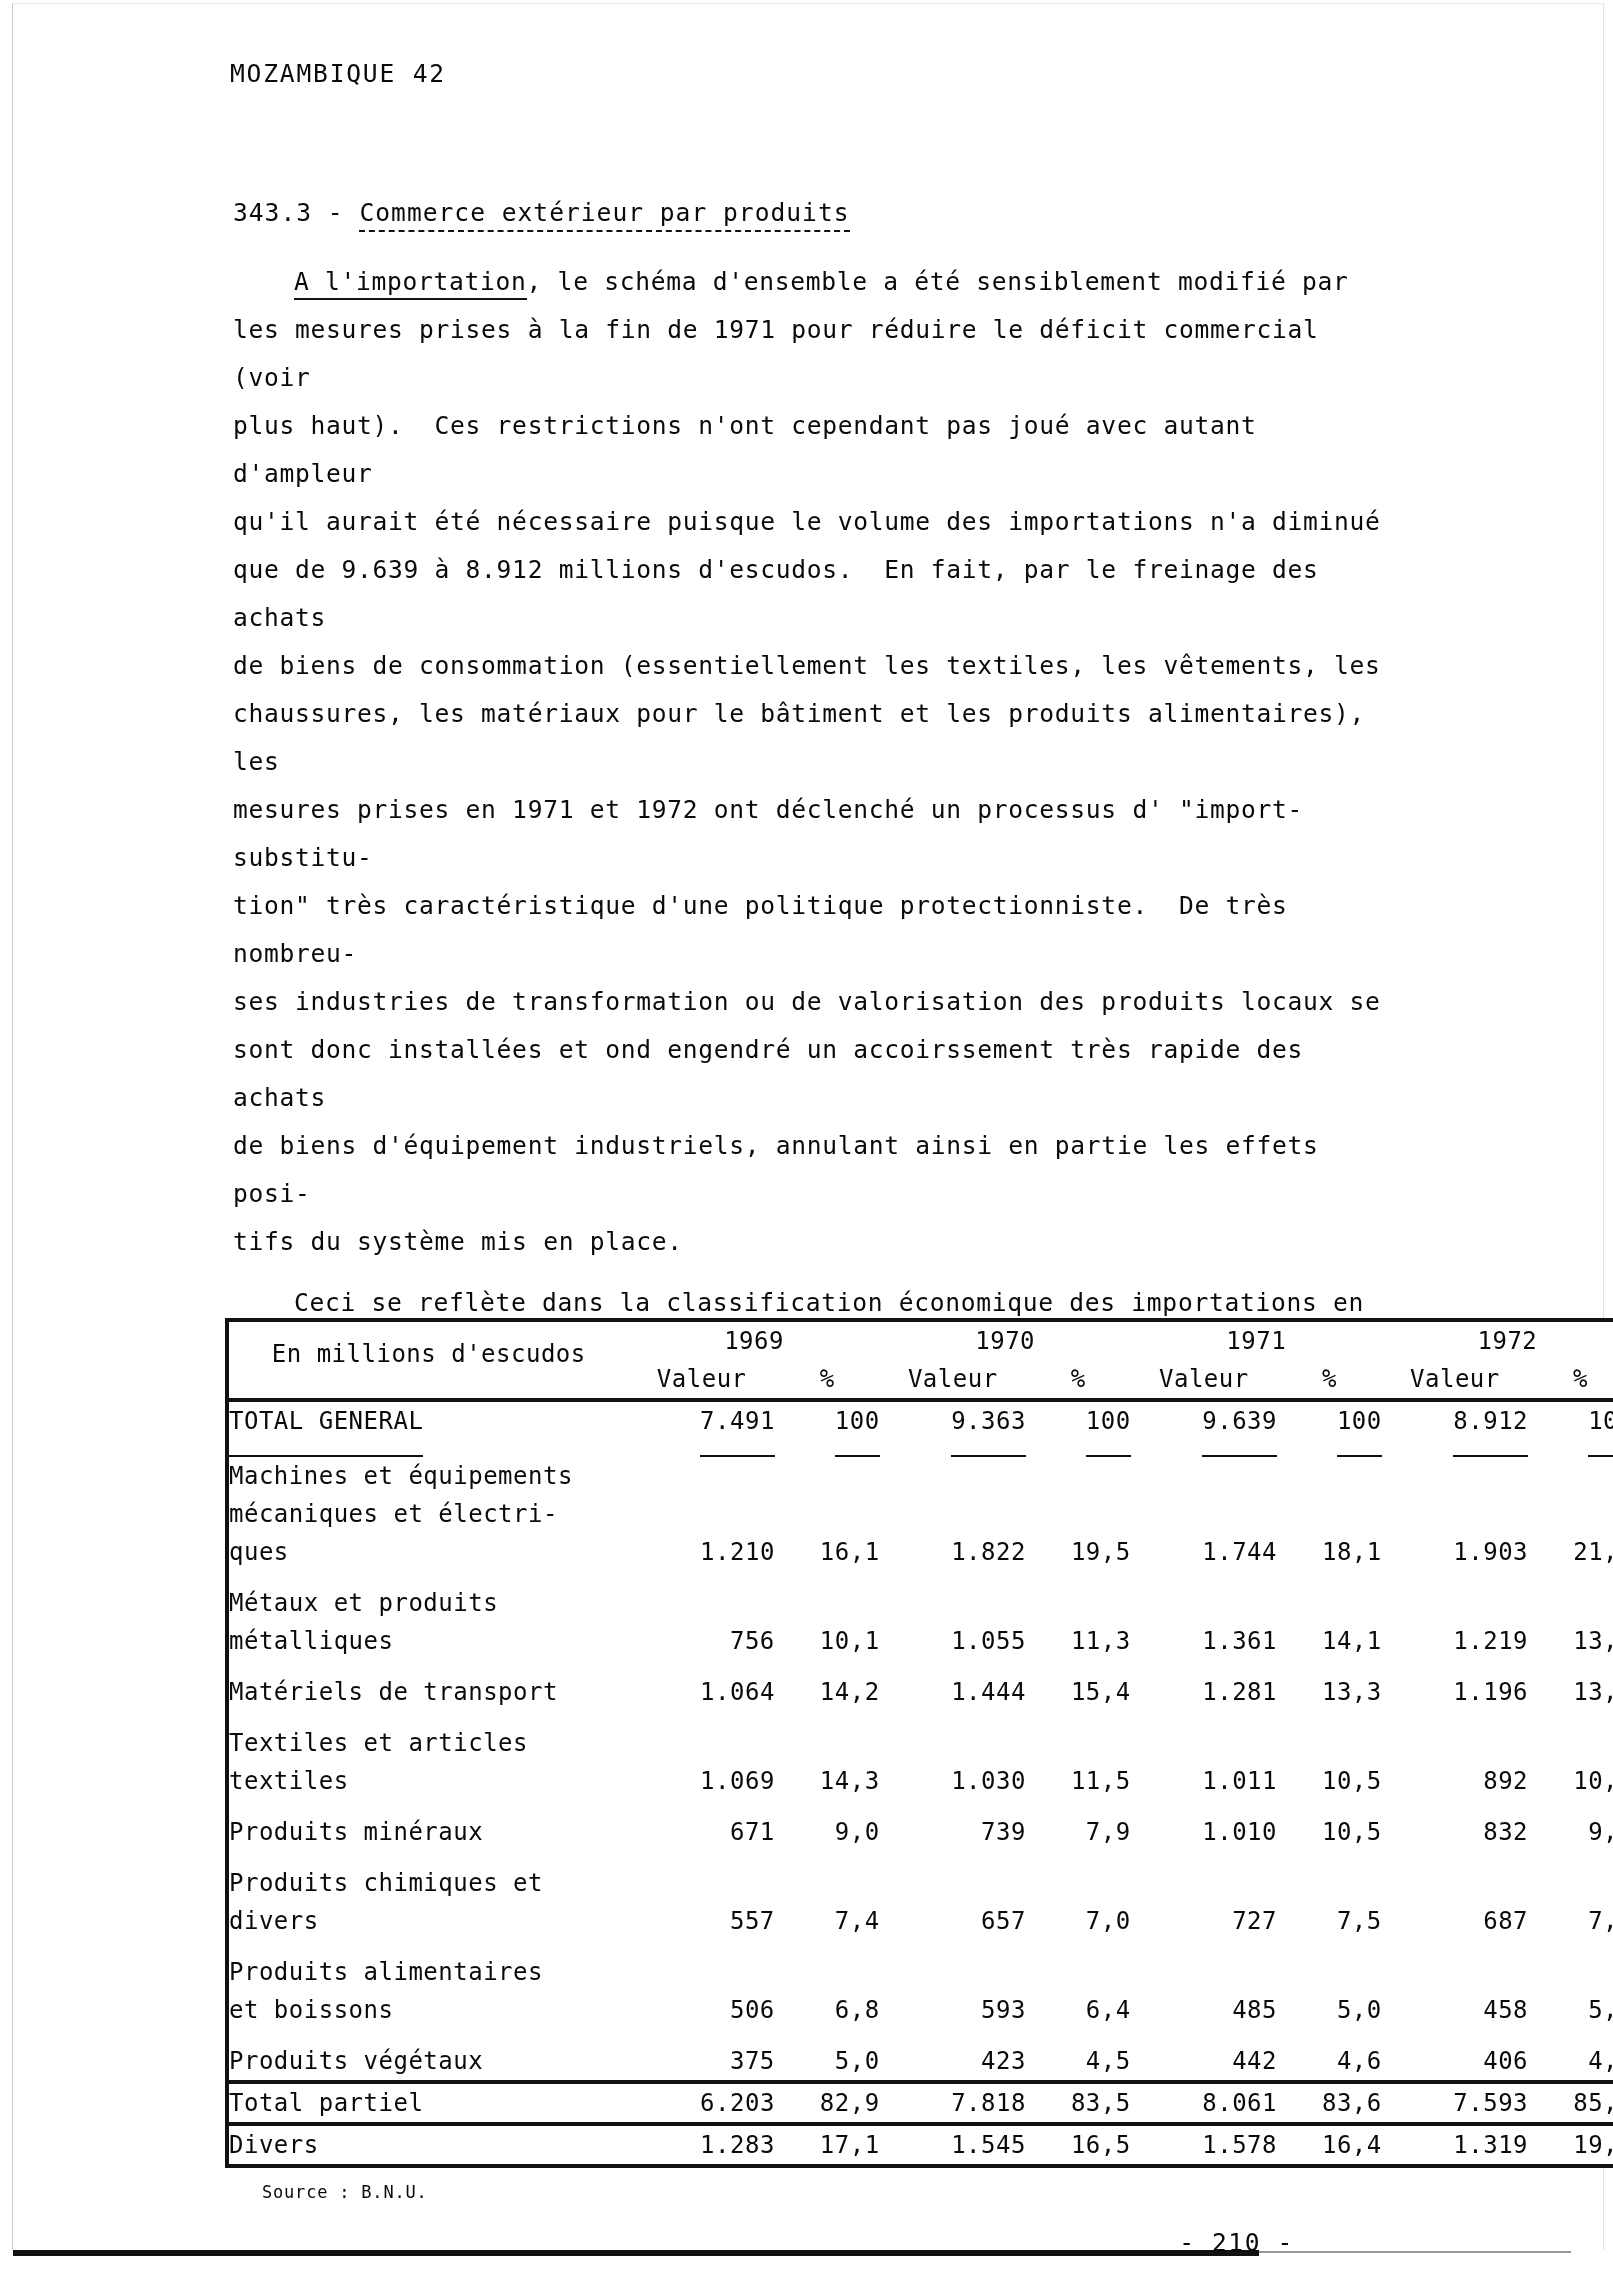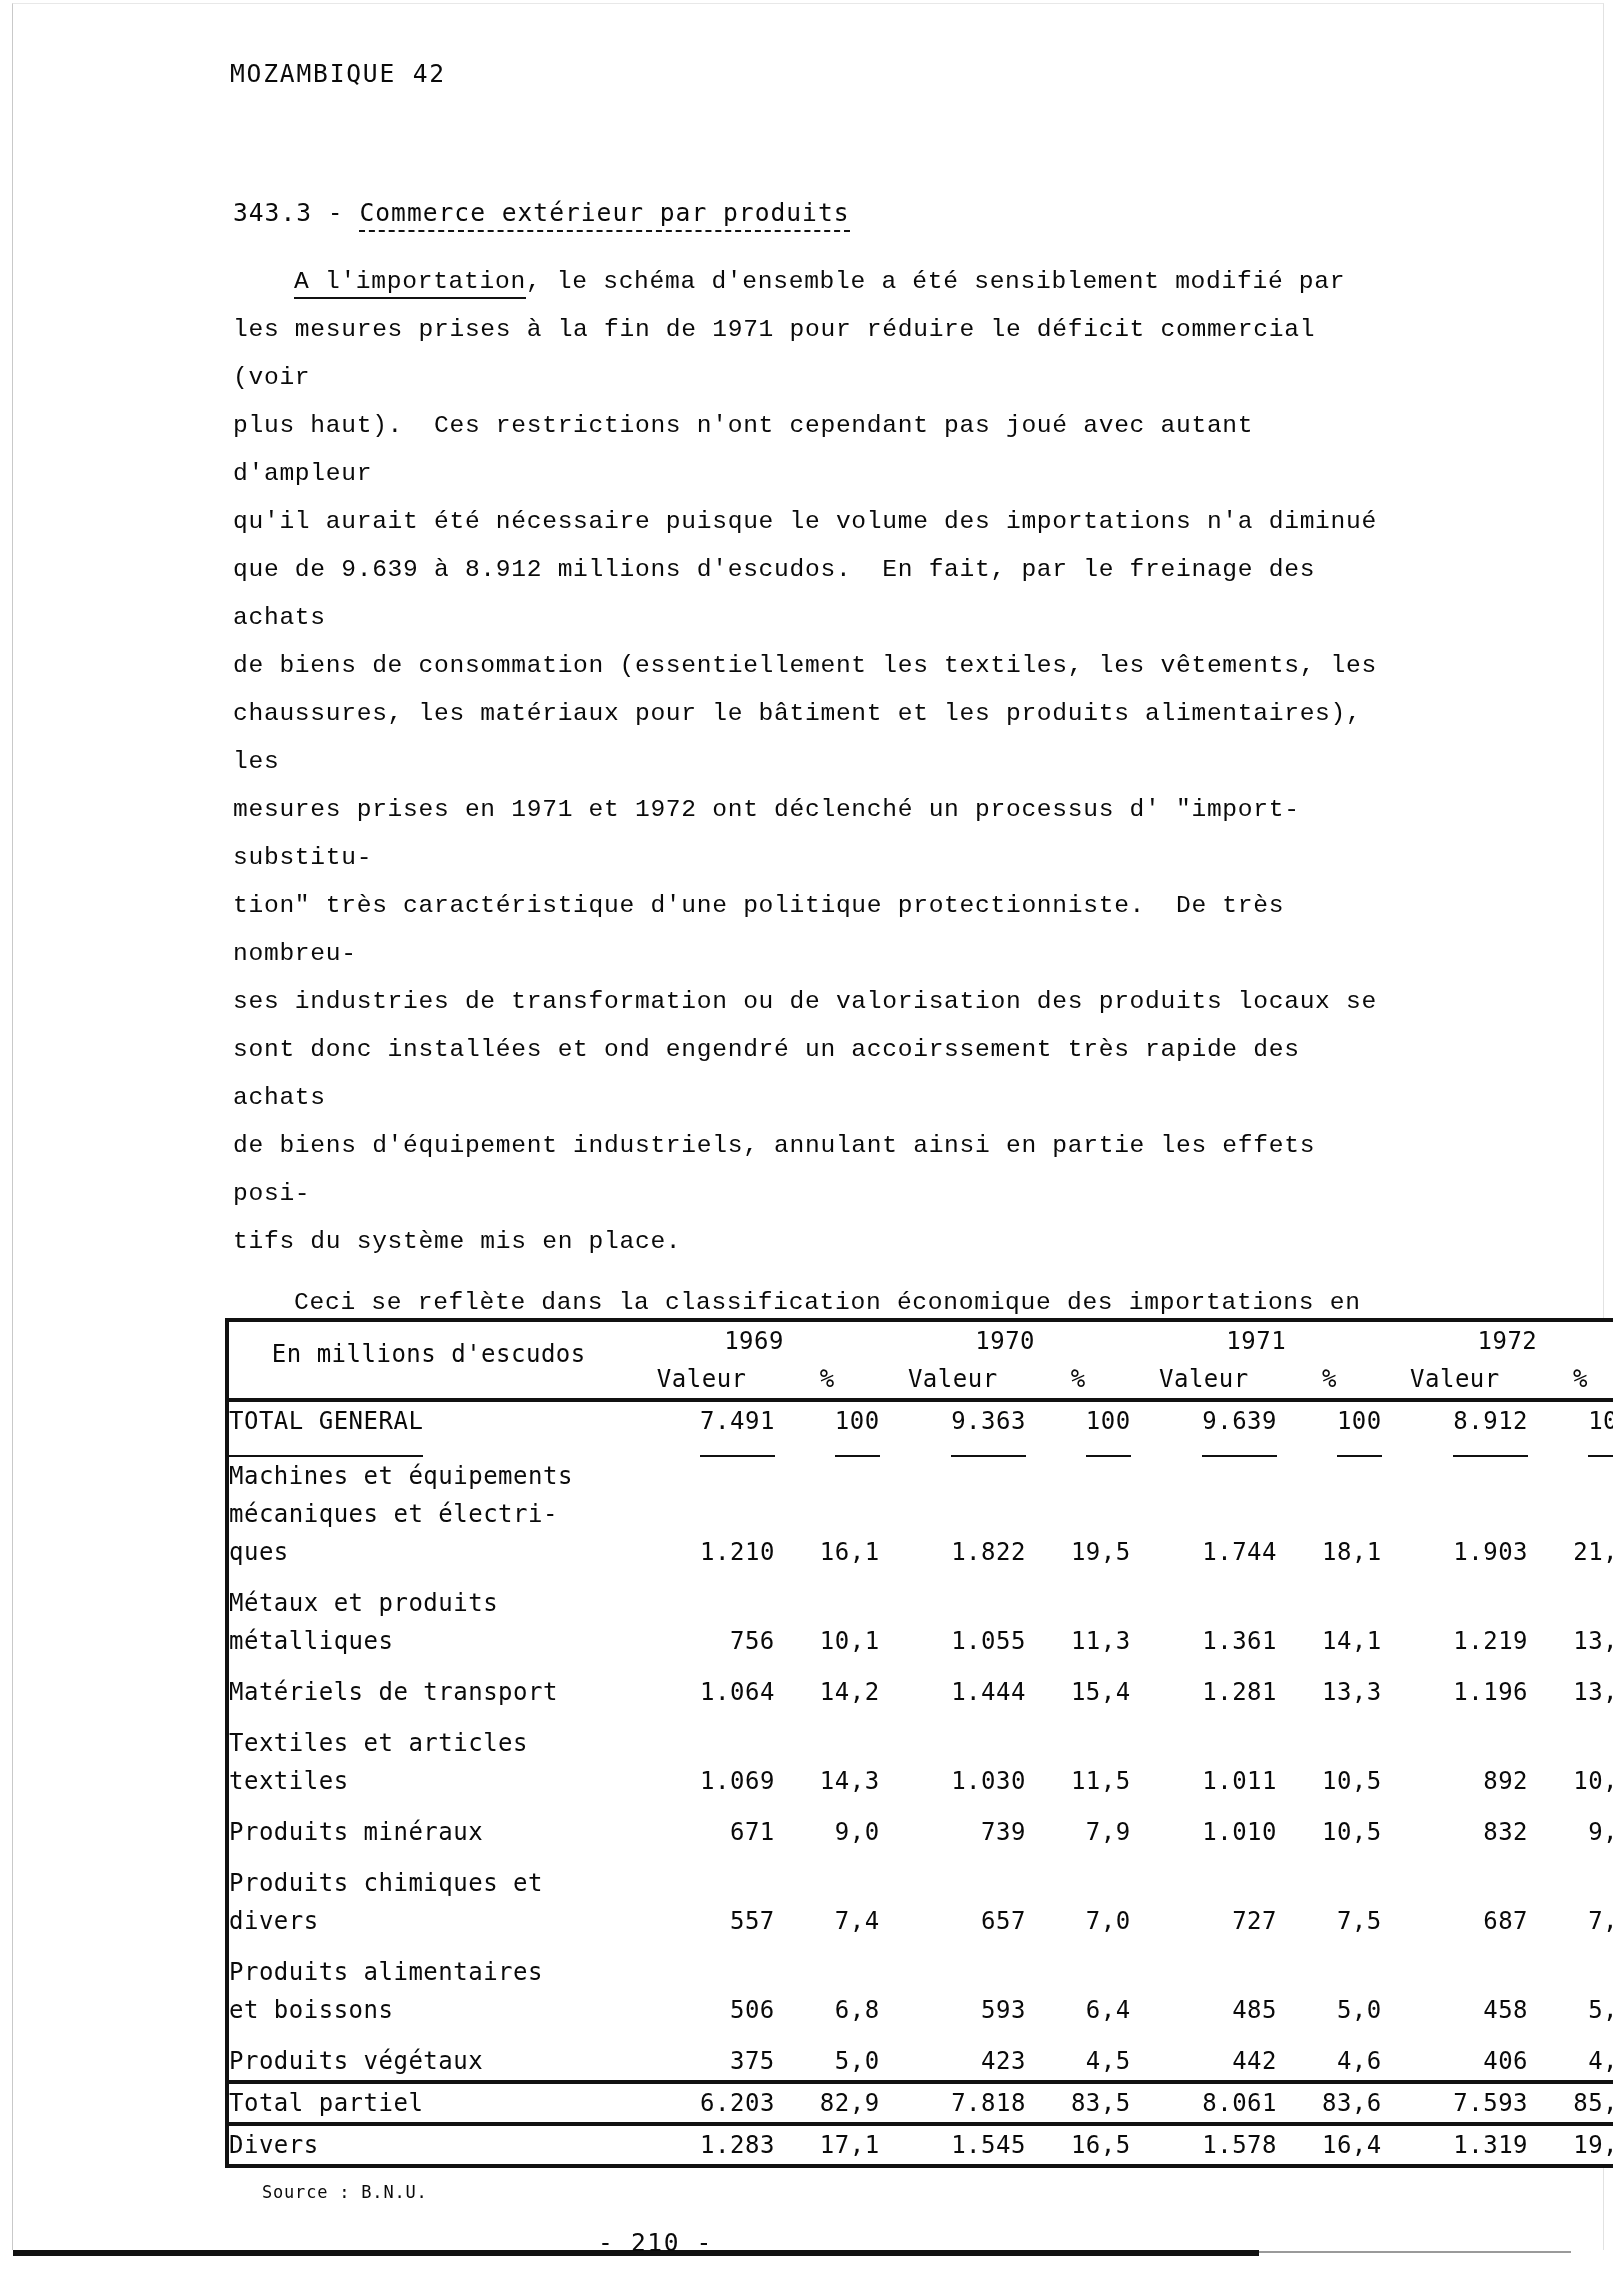--- a/index.html
+++ b/index.html
@@ -85,21 +85,21 @@
     letter-spacing: 0.7px;
     margin: 0 0 11.5px 0;
     white-space: pre-wrap;
   }
   p.para .indent { display: inline-block; width: 61px; }
   .solid-underline {
     border-bottom: 2.5px solid #111;
     padding-bottom: 1.6px;
   }
 
-  .para-block { margin-bottom: 13px; font-family: Liberation Mono, monospace; }
+  .para-block { margin-bottom: 13px; }
 
   .table-caption {
     text-align: center;
     font-size: 24.6px;
     letter-spacing: 0.8px;
     margin: 24.6px 0 24.6px 0;
     padding-left: 49px;
   }
 
   
@@ -147,21 +147,21 @@
     left: 262px;
     top: 2182px;
     font-size: 17px;
     letter-spacing: 0.8px;
   }
   .folio {
     position: absolute;
     left: 0;
     top: 2228px;
     width: 1294px;
-    text-align: center;
+    text-align: right;
     font-size: 24.6px;
     letter-spacing: 1.6px;
     padding-left: 17px;
     box-sizing: border-box;
   }
 </style>
 </head>
 <body>
 
 <div class="scan-frame"></div>

